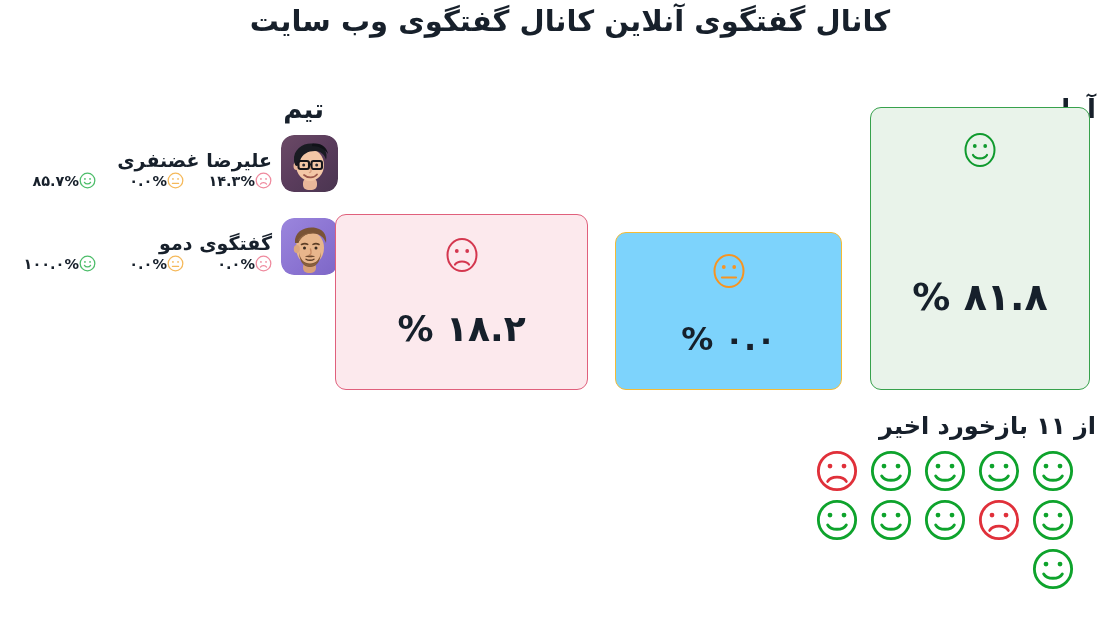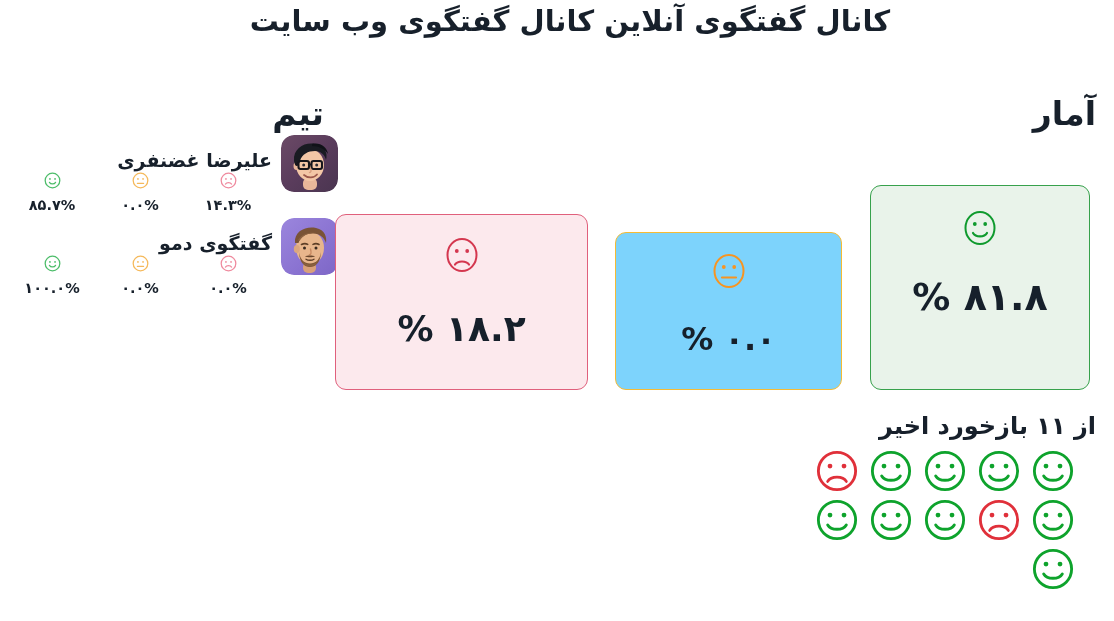--- a/index.html
+++ b/index.html
@@ -28,21 +28,21 @@
     font-weight: 700;
     line-height: 1.35;
     color: #17202b;
     letter-spacing: 0;
     direction: rtl;
   }
 
   
   .section-heading {
     position: absolute;
-    font-size: 33px;
+    font-size: 26px;
     font-weight: 700;
     color: #17202b;
     direction: rtl;
     white-space: nowrap;
   }
   #team-heading { top: 94px; right: 790px; }
   #stats-heading { top: 94px; right: 18px; }
 
   
   .team-panel {
@@ -86,23 +86,23 @@
     top: 36px;
     right: 66px;
     display: flex;
     flex-direction: row;
     align-items: center;
     gap: 0;
     direction: rtl;
   }
   .stat-item {
     display: flex;
-    flex-direction: column;
+    flex-direction: row;
     align-items: center;
-    gap: 8px;
+    gap: 0;
     width: 88px;
     justify-content: flex-start;
   }
   .stat-item .pct {
     font-size: 14.5px;
     font-weight: 600;
     color: #17202b;
     white-space: nowrap;
     direction: ltr;
     unicode-bidi: embed;
@@ -159,21 +159,21 @@
     height: 158px;
     background: #7dd3fc;
     border-color: #f5bb35;
   }
   #card-neutral .card-value { margin-bottom: 34px; font-size: 32px; }
   #card-neutral .card-face-wrap { margin-top: 16px; }
 
   #card-positive {
     right: 10px;
     width: 220px;
-    height: 205px;
+    height: 283px;
     background: #e9f3ea;
     border-color: #37a14c;
   }
   #card-positive .card-value { margin-bottom: 73px; font-size: 38px; }
   #card-positive .card-face-wrap { margin-top: 20px; }
 
   
   .feedback-panel {
     position: absolute;
     top: 412px;

